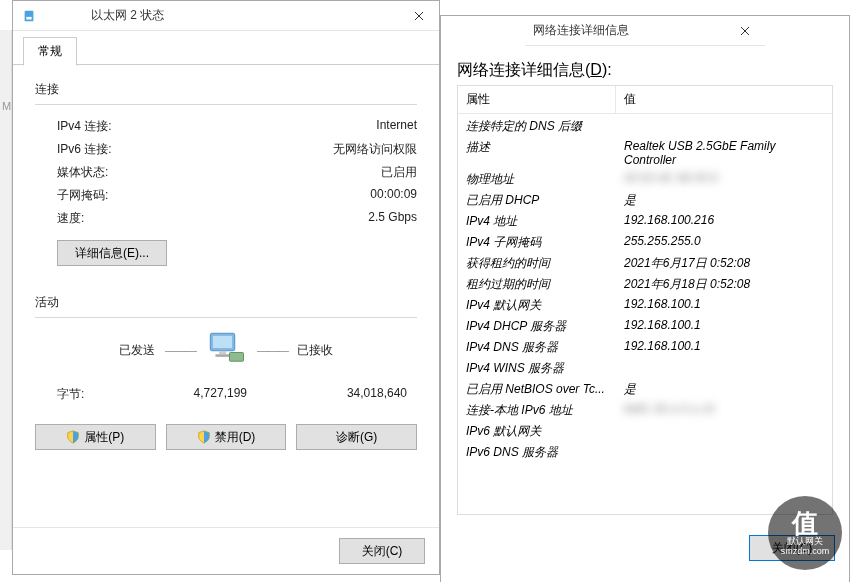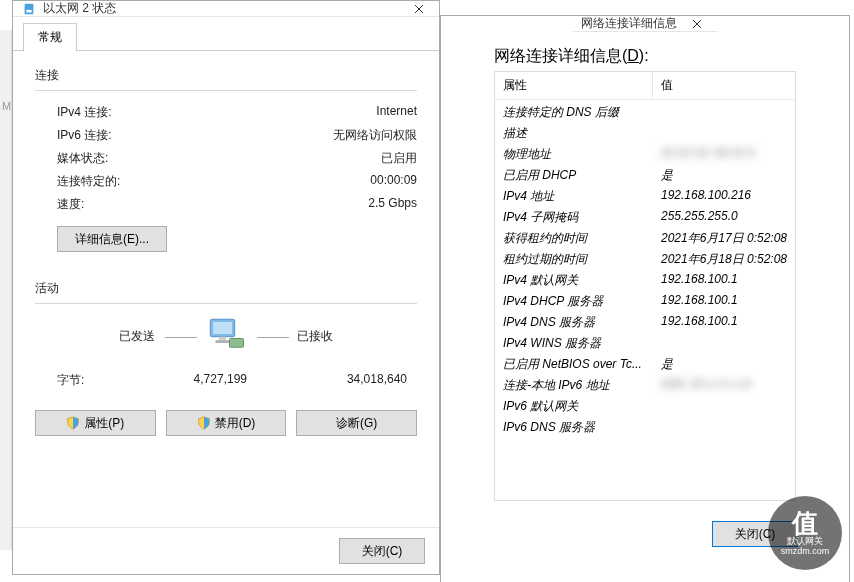--- a/index.html
+++ b/index.html
@@ -1,18 +1,18 @@
 <!DOCTYPE html>
 <html><head>
 <meta charset="utf-8">
 <style>
 * { box-sizing: border-box; font-family: "Microsoft YaHei", "Segoe UI", sans-serif; }
 body { margin: 0; background: #fff; width: 854px; height: 582px; position: relative; overflow: hidden; }
 .window { position: absolute; background: #fff; border: 1px solid #aaa; display: flex; flex-direction: column; }
-.titlebar { height: 16px; display: flex; align-items: center; padding: 0 8px; background: #fff; border-bottom: 1px solid #e5e5e5; font-size: 12px; color: #333; }
+.titlebar { height: 30px; display: flex; align-items: center; padding: 0 8px; background: #fff; border-bottom: 1px solid #e5e5e5; font-size: 12px; color: #333; gap: 48px; }
 .titlebar .title-icon { width: 16px; height: 16px; margin-right: 6px; display: inline-flex; align-items: center; justify-content: center; }
 .titlebar .spacer { flex: 1; }
 .titlebar .close { width: 40px; height: 30px; display: flex; align-items: center; justify-content: center; cursor: pointer; margin-right: -8px; }
 .body { flex: 1; display: flex; flex-direction: column; }
 .tabs { height: 28px; display: flex; align-items: center; padding-left: 10px; border-bottom: 1px solid #ccc; margin-top: 6px; }
 .tab { padding: 5px 14px; font-size: 12px; border: 1px solid #ccc; border-bottom: 1px solid #fff; background: #fff; margin-bottom: -1px; position: relative; }
 .content { padding: 10px 22px 8px 22px; font-size: 12px; color: #222; flex: 1; }
 .group-label { font-size: 12px; margin: 6px 0 8px 0; }
 .row { display: flex; justify-content: space-between; padding: 3px 0 3px 22px; }
 .hr { border: none; border-top: 1px solid #d8d8d8; margin: 10px 0; }
@@ -79,21 +79,21 @@
         </div>
       <div class="row">
           <span>IPv6 连接:</span>
           <span>无网络访问权限</span>
         </div>
       <div class="row">
           <span>媒体状态:</span>
           <span>已启用</span>
         </div>
       <div class="row">
-          <span>连接特定的:</span>
+          <span>子网掩码:</span>
           <span>00:00:09</span>
         </div>
       <div class="row">
           <span>速度:</span>
           <span>2.5 Gbps</span>
         </div>
       <div style="padding-left:22px; margin-top:10px;">
         <button class="btn" style="min-width:110px;">详细信息(E)...</button>
       </div>
 
@@ -163,20 +163,21 @@
         <div class="col1">属性</div>
         <div class="col2">值</div>
       </div>
       <div class="details-body" id="details-body">
           <div class="details-row">
             <div class="col1">连接特定的 DNS 后缀</div>
             <div class="col2"></div>
           </div>
           <div class="details-row">
             <div class="col1">描述</div>
+            <div class="col2">Realtek USB 2.5GbE Family Controller</div>
           </div>
           <div class="details-row">
             <div class="col1">物理地址</div>
             <div class="col2 blur">00 E0 4C 68 05 6</div>
           </div>
           <div class="details-row">
             <div class="col1">已启用 DHCP</div>
             <div class="col2">是</div>
           </div>
           <div class="details-row">

